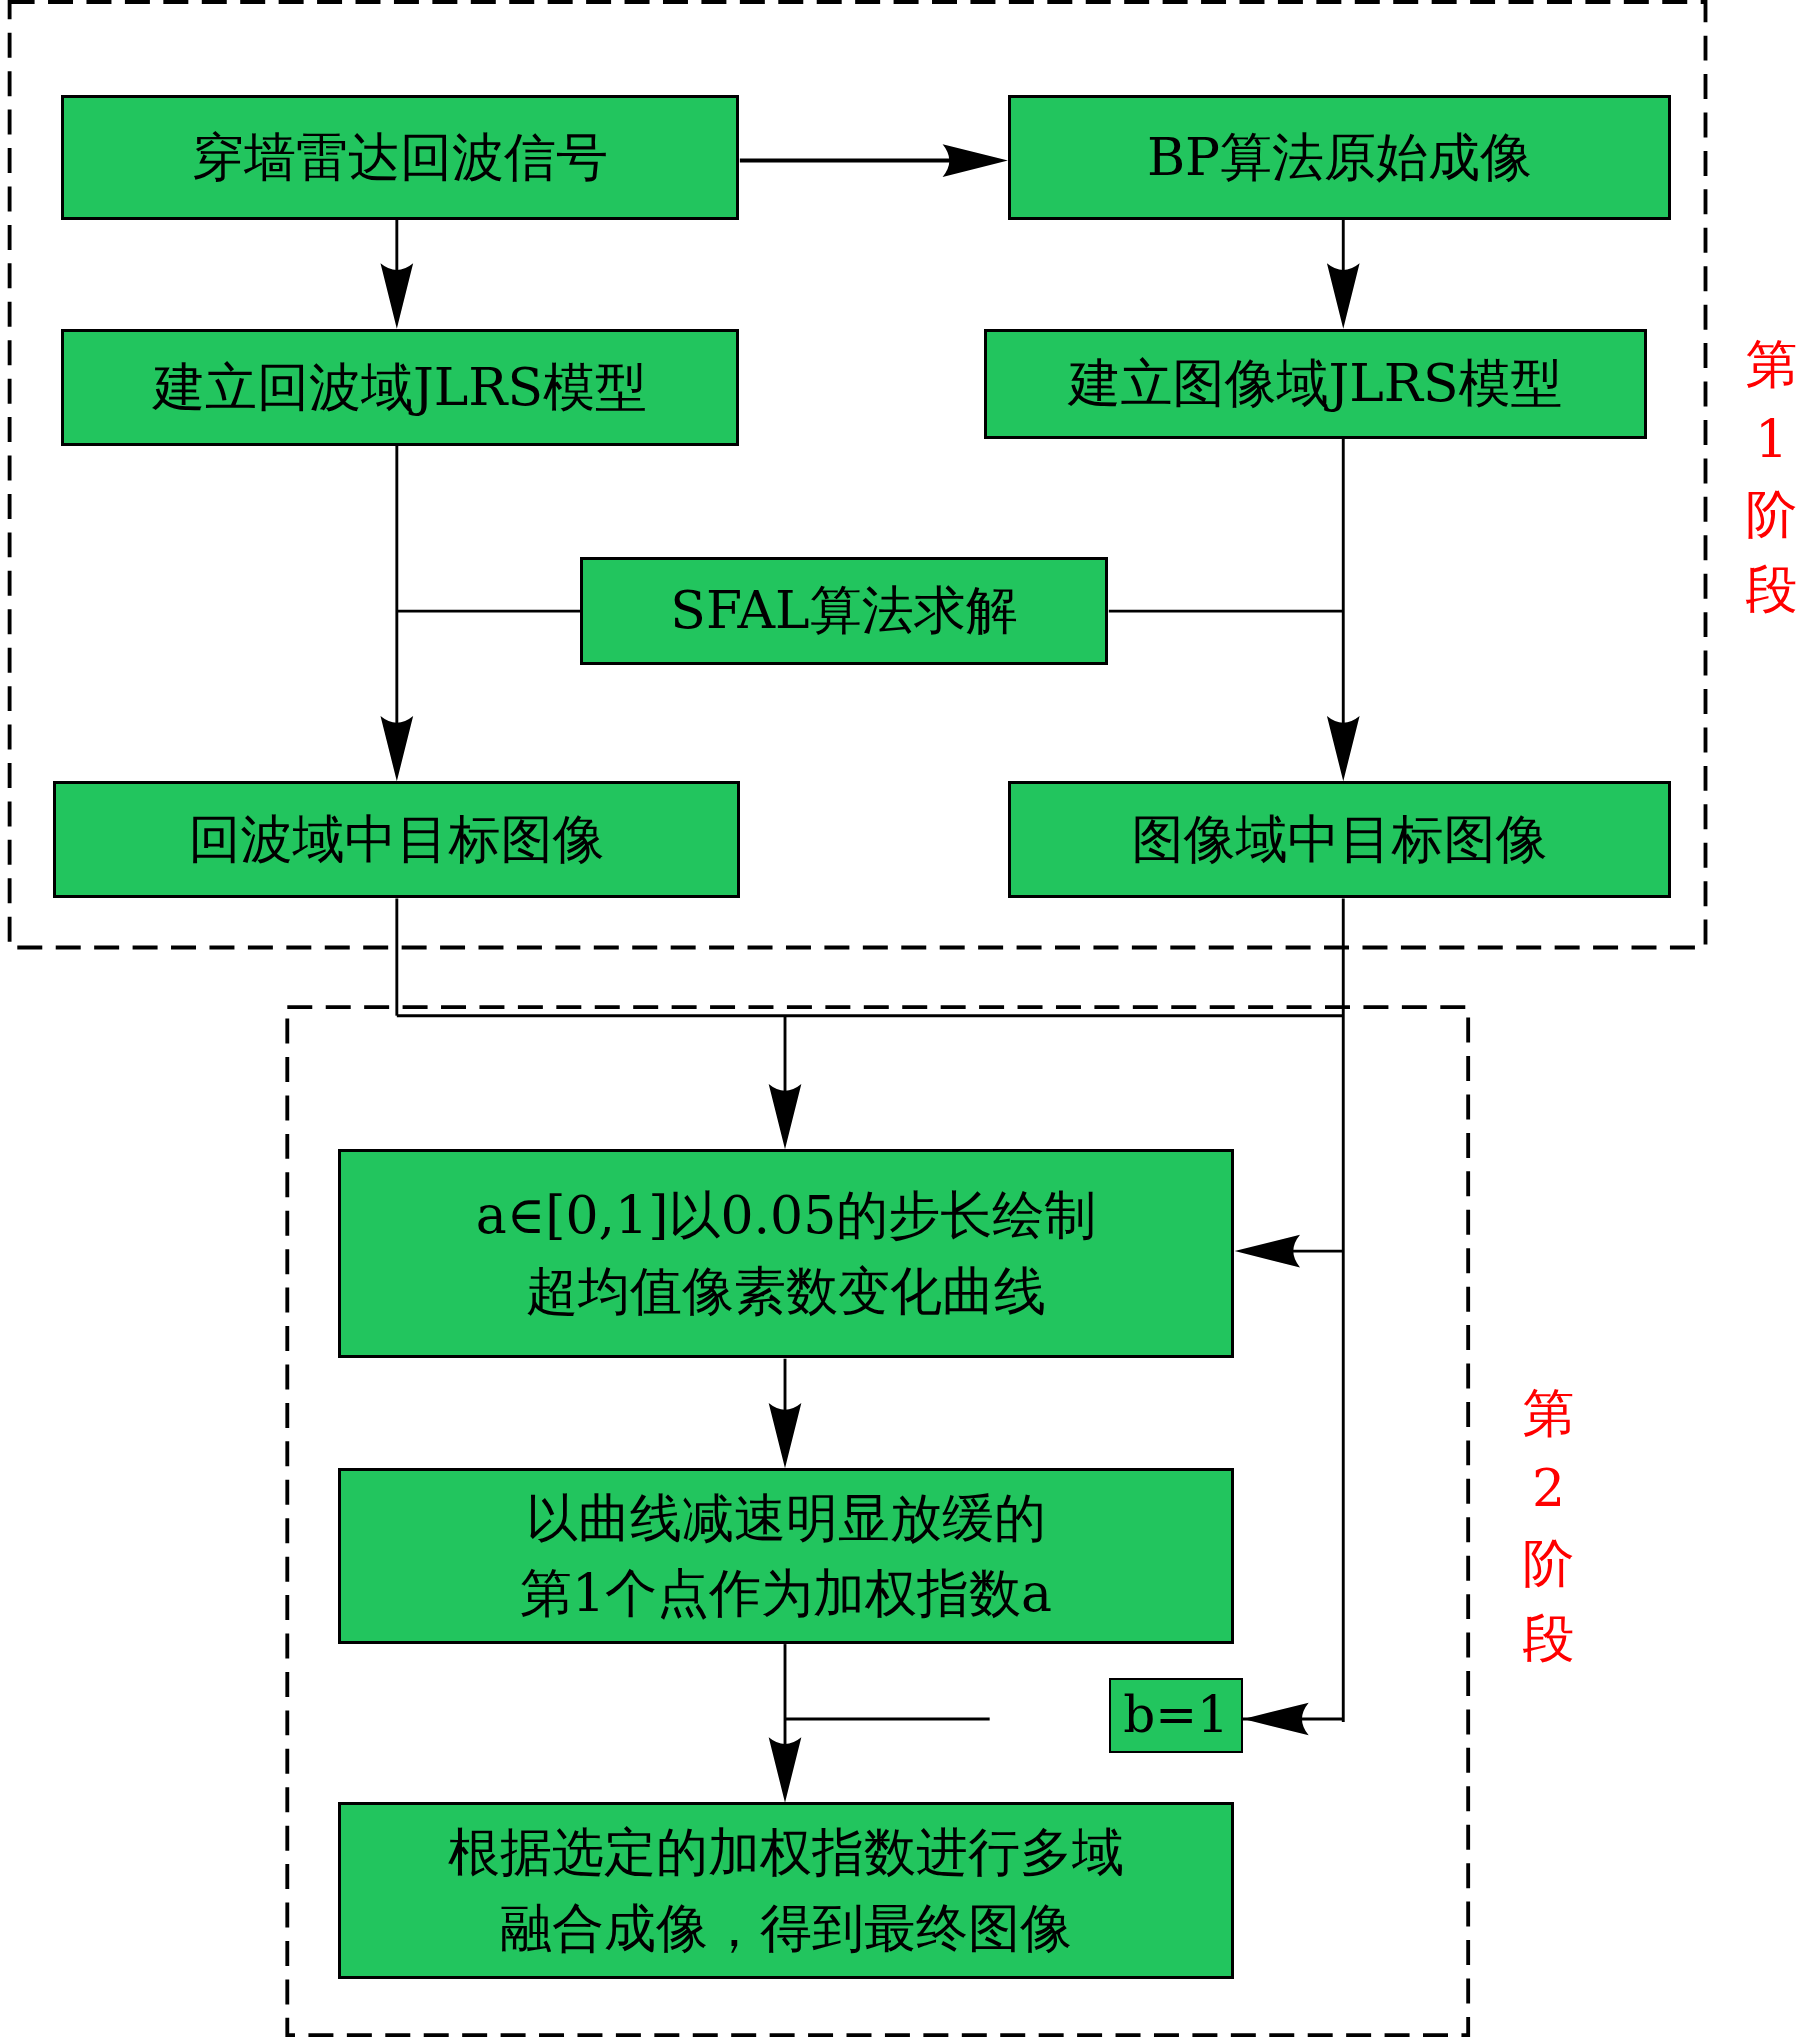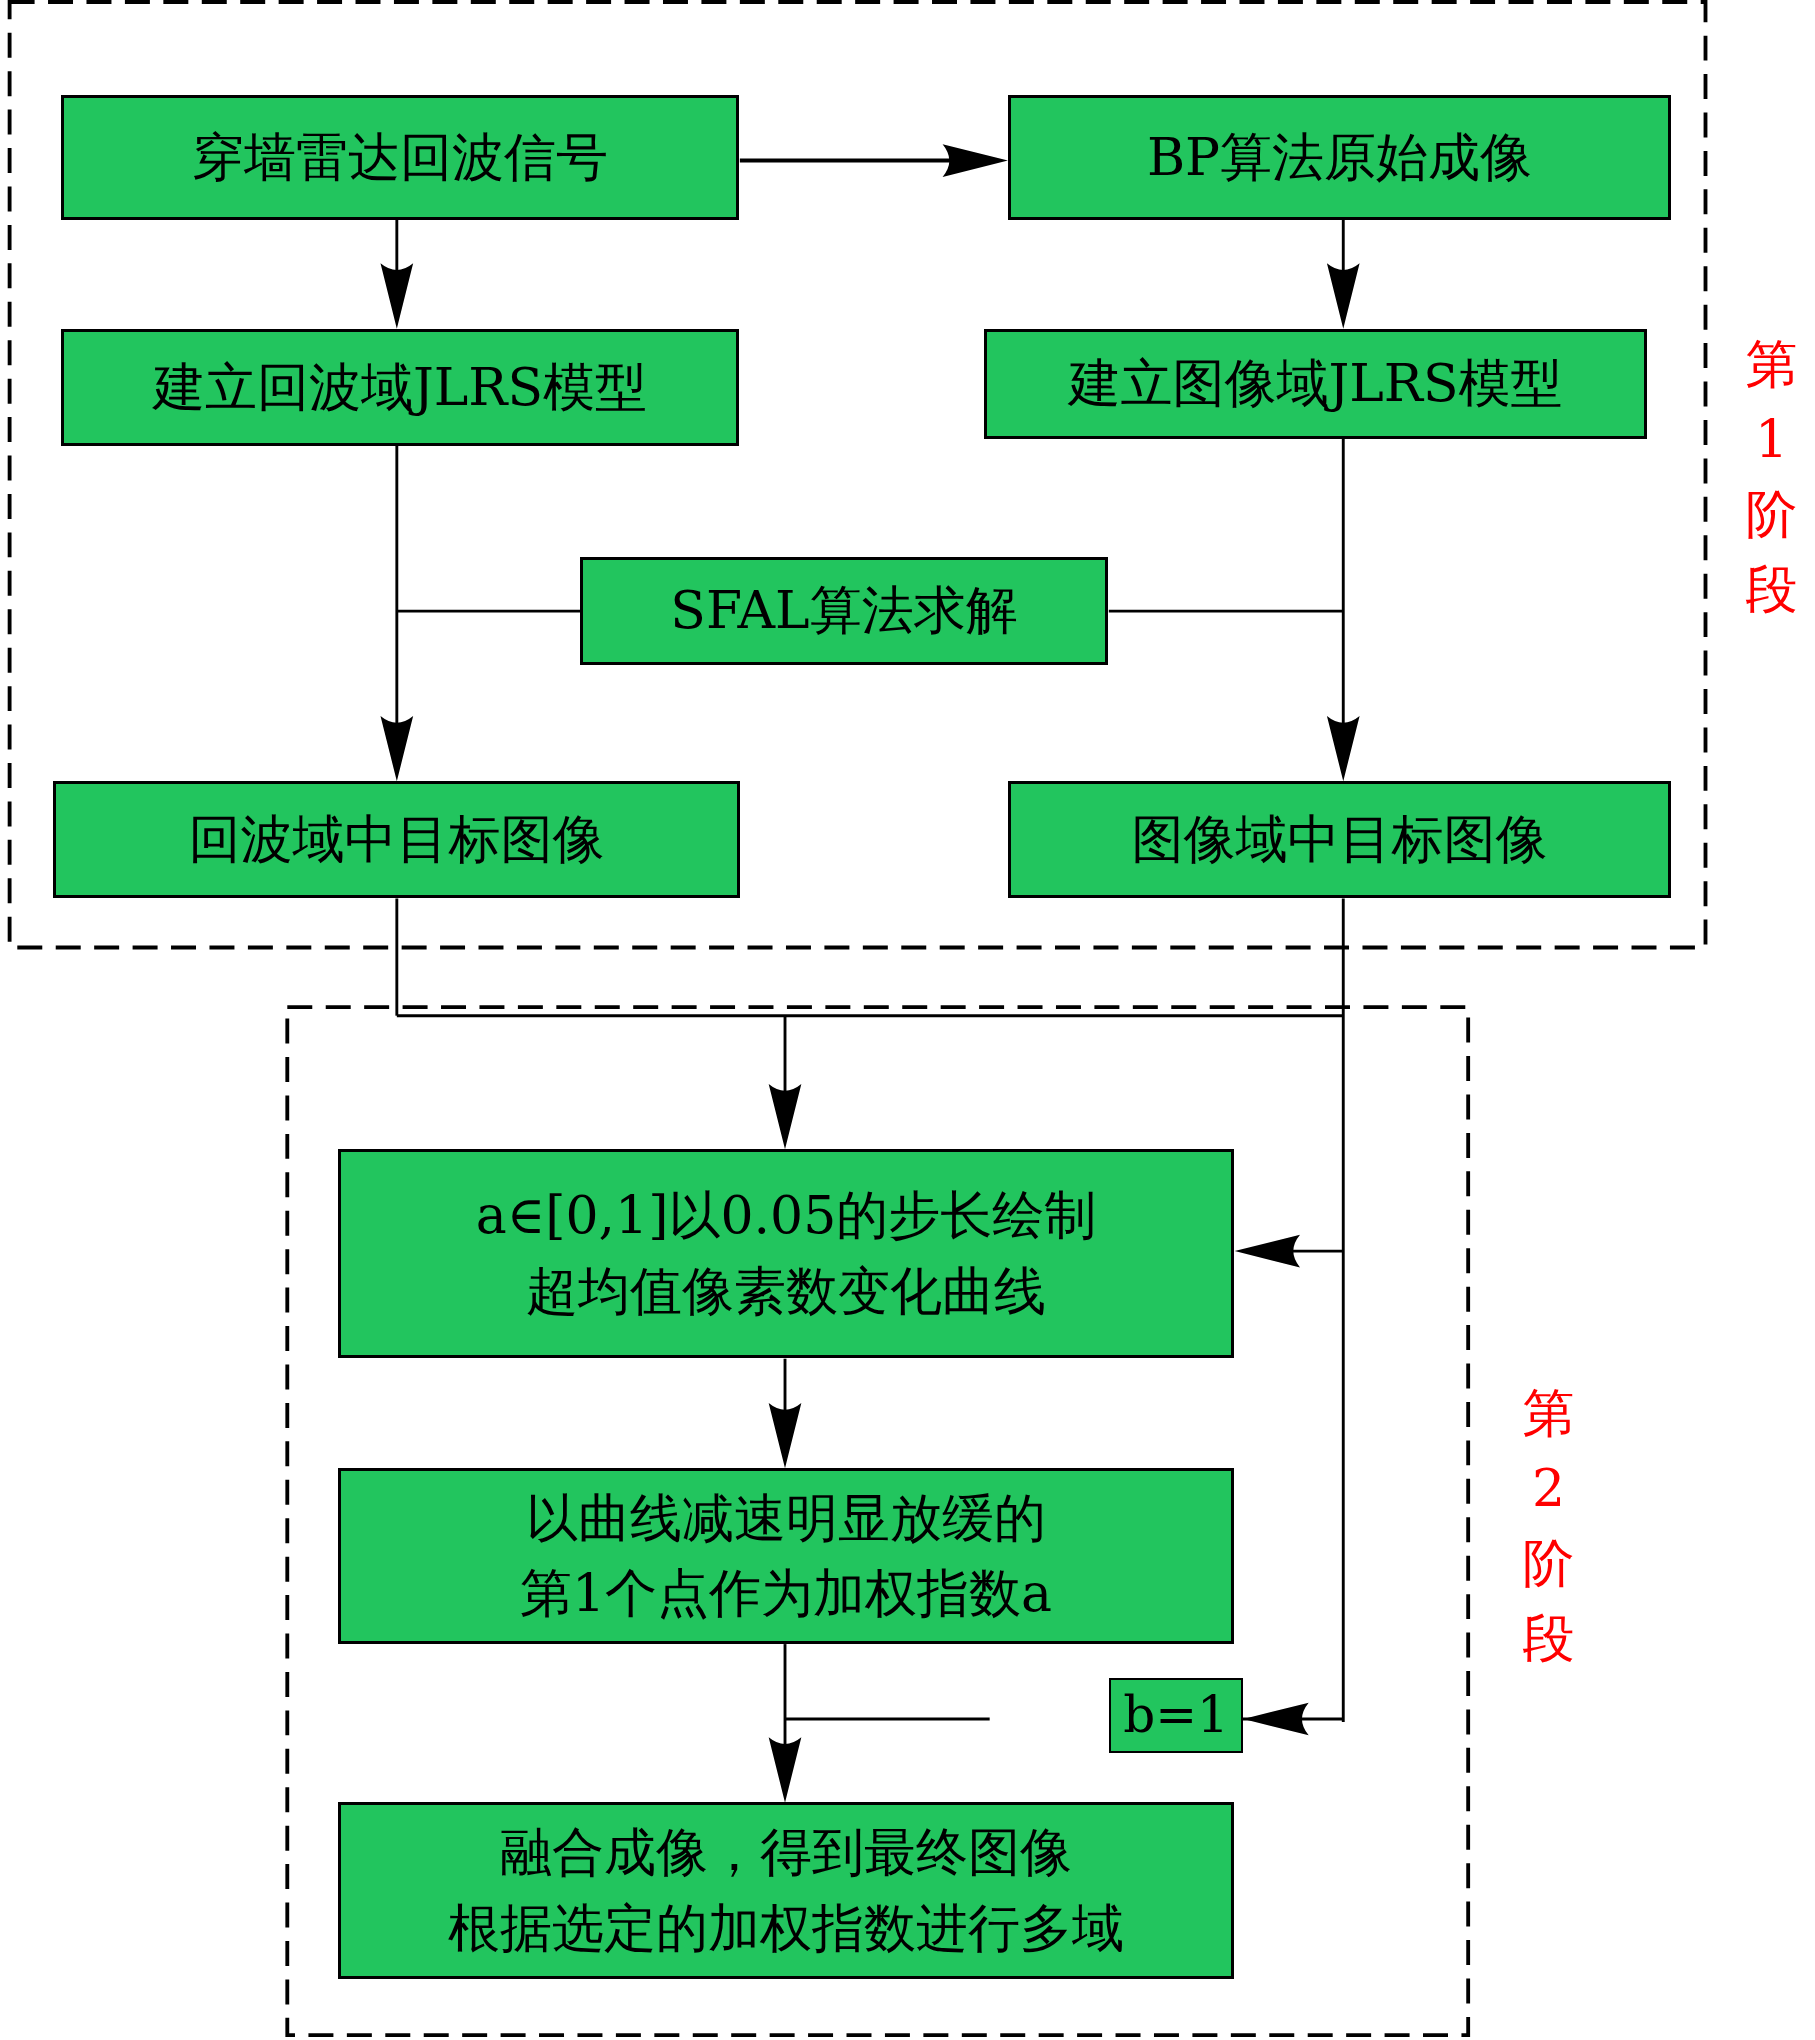--- a/index.html
+++ b/index.html
@@ -91,22 +91,22 @@
     <span class="line">超均值像素数变化曲线</span>
   </div>
   <div class="node" style="left:338px;top:1468px;width:896px;height:176px;justify-content:center;">
     <span class="line">以曲线减速明显放缓的</span>
     <span class="line">第1个点作为加权指数a</span>
   </div>
   <div class="node small" style="left:1109px;top:1678px;width:134px;height:75px;">
     <span class="line">b=1</span>
   </div>
   <div class="node" style="left:338px;top:1802px;width:896px;height:177px;">
+    <span class="line">根据选定的加权指数进行多域</span>
     <span class="line">融合成像，得到最终图像</span>
-    <span class="line">根据选定的加权指数进行多域</span>
   </div>
 
   <div class="stage-label" id="stage1-label" style="left: 1733px; top: 327px; color: rgb(255, 0, 0);">
       <span>第</span>
       <span>1</span>
       <span>阶</span>
       <span>段</span>
     </div>
   <div class="stage-label" id="stage2-label" style="left: 1510px; top: 1376px; color: rgb(255, 0, 0);">
       <span>第</span>

